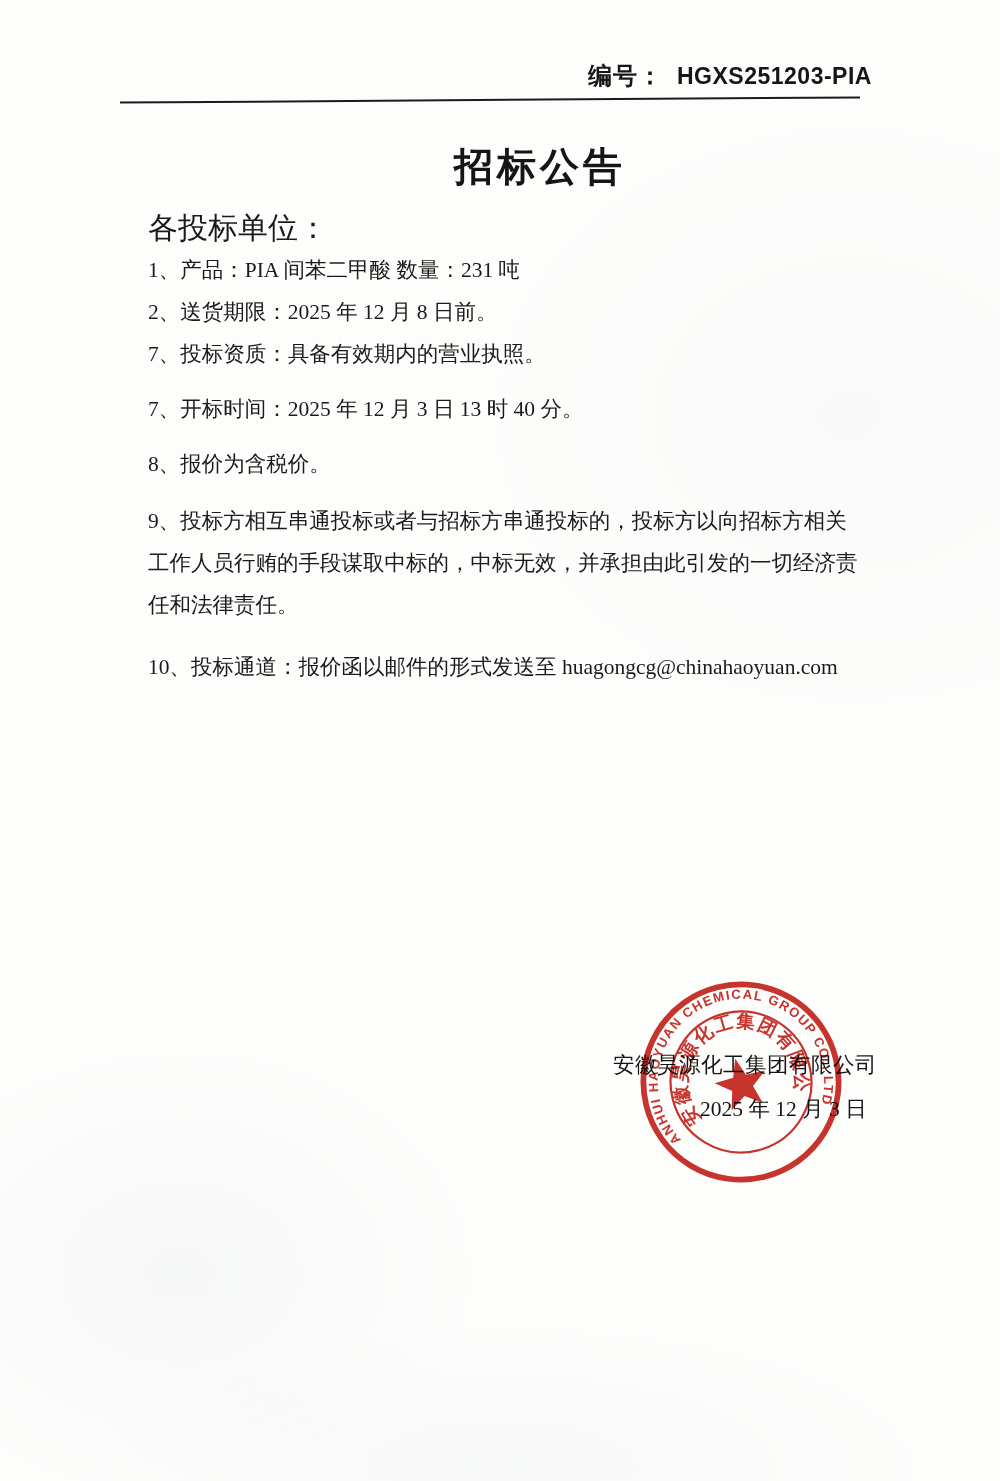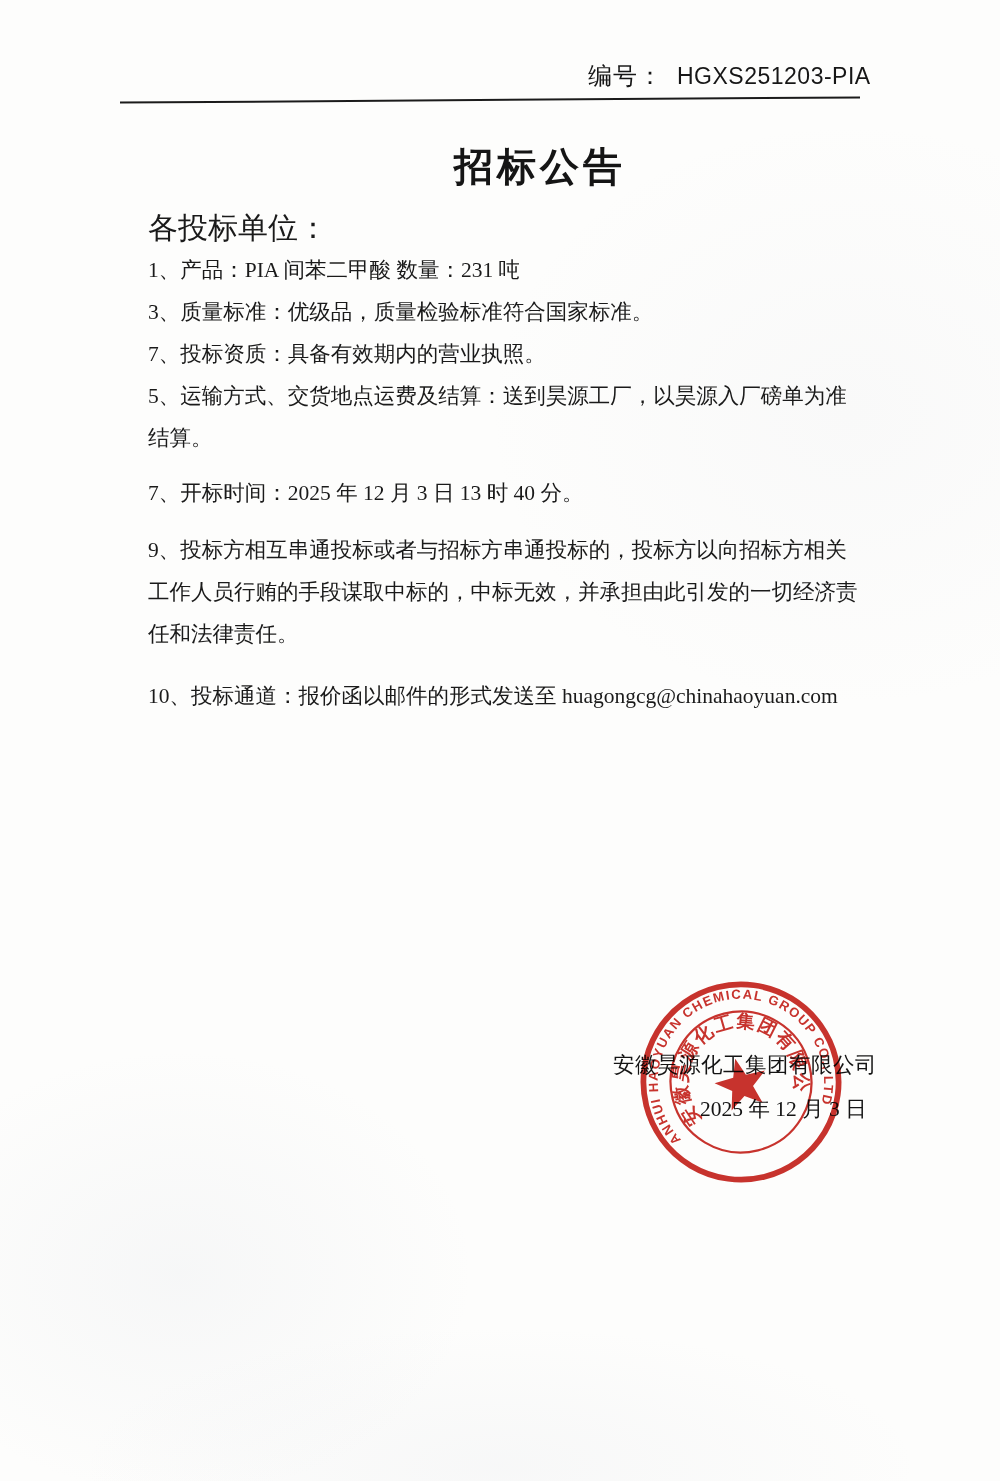--- a/index.html
+++ b/index.html
@@ -20,21 +20,21 @@
       radial-gradient(ellipse 520px 420px at 85% 28%, rgba(196,198,210,0.07), transparent 70%),
       radial-gradient(ellipse 600px 200px at 50% 99%, rgba(180,186,200,0.08), transparent 70%);
   }
 
   
   .doc-number {
     position: absolute;
     top: 60px;
     left: 588px;
     font-size: 24px;
-    font-weight: normal;
+    font-weight: bold;
     letter-spacing: 1px;
     white-space: nowrap;
     color: #161616;
   }
   .doc-number .code {
     font-family: "Liberation Sans", "DejaVu Sans", sans-serif;
     font-size: 23px;
     letter-spacing: 0.5px;
     margin-left: 14px;
   }
@@ -130,24 +130,24 @@
     <span>编号：</span><span class="code">HGXS251203-PIA</span>
   </div>
 
   <div class="header-rule"></div>
 
   <div class="title">招标公告</div>
 
   <div class="content">
     <p class="salutation">各投标单位：</p>
     <p>1、产品：PIA 间苯二甲酸 数量：231 吨</p>
-    <p>3、质量标准：优级品，质量检验标准符合国家标准。</p>
+    <p>2、送货期限：2025 年 12 月 8 日前。</p>
     <p>7、投标资质：具备有效期内的营业执照。</p>
-    <p>5、运输方式、交货地点运费及结算：送到昊源工厂，以昊源入厂磅单为准结算。</p>
     <p class="sp">7、开标时间：2025 年 12 月 3 日 13 时 40 分。</p>
+    <p class="sp">8、报价为含税价。</p>
     <p class="sp2">9、投标方相互串通投标或者与招标方串通投标的，投标方以向招标方相关工作人员行贿的手段谋取中标的，中标无效，并承担由此引发的一切经济责任和法律责任。</p>
     <p class="sp3">10、投标通道：报价函以邮件的形式发送至 huagongcg@chinahaoyuan.com</p>
   </div>
 
   <div class="company-name">安徽昊源化工集团有限公司</div>
   <div class="sign-date">2025 年 12 月 3 日</div>
 
   <div class="seal">
     <svg viewBox="0 0 200 200" width="320" height="320">
       <g transform="rotate(-14 100 100)">

